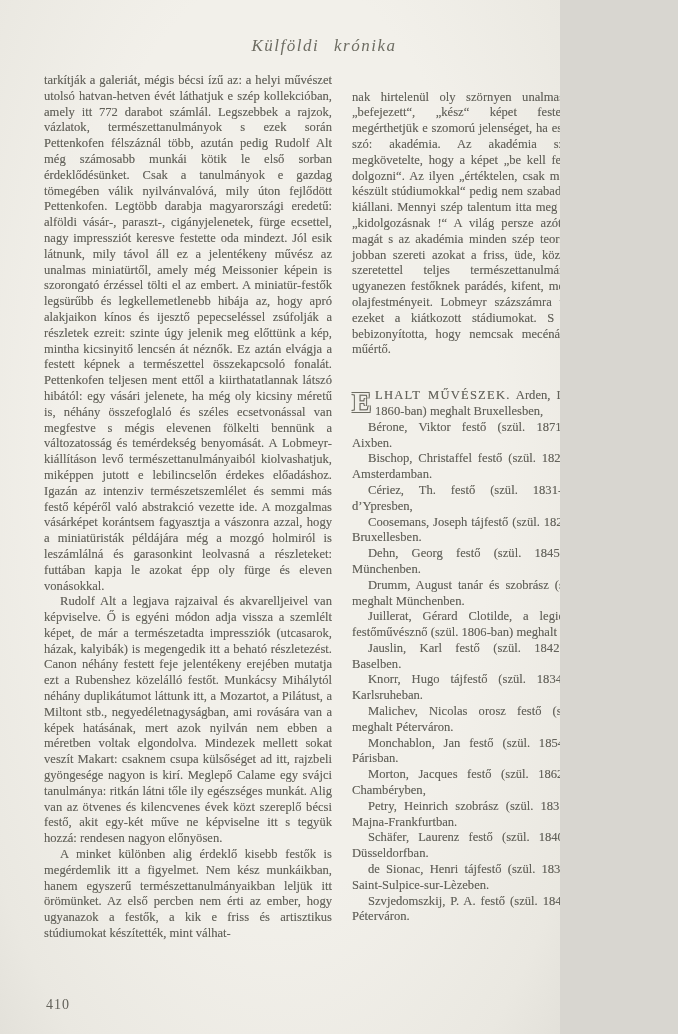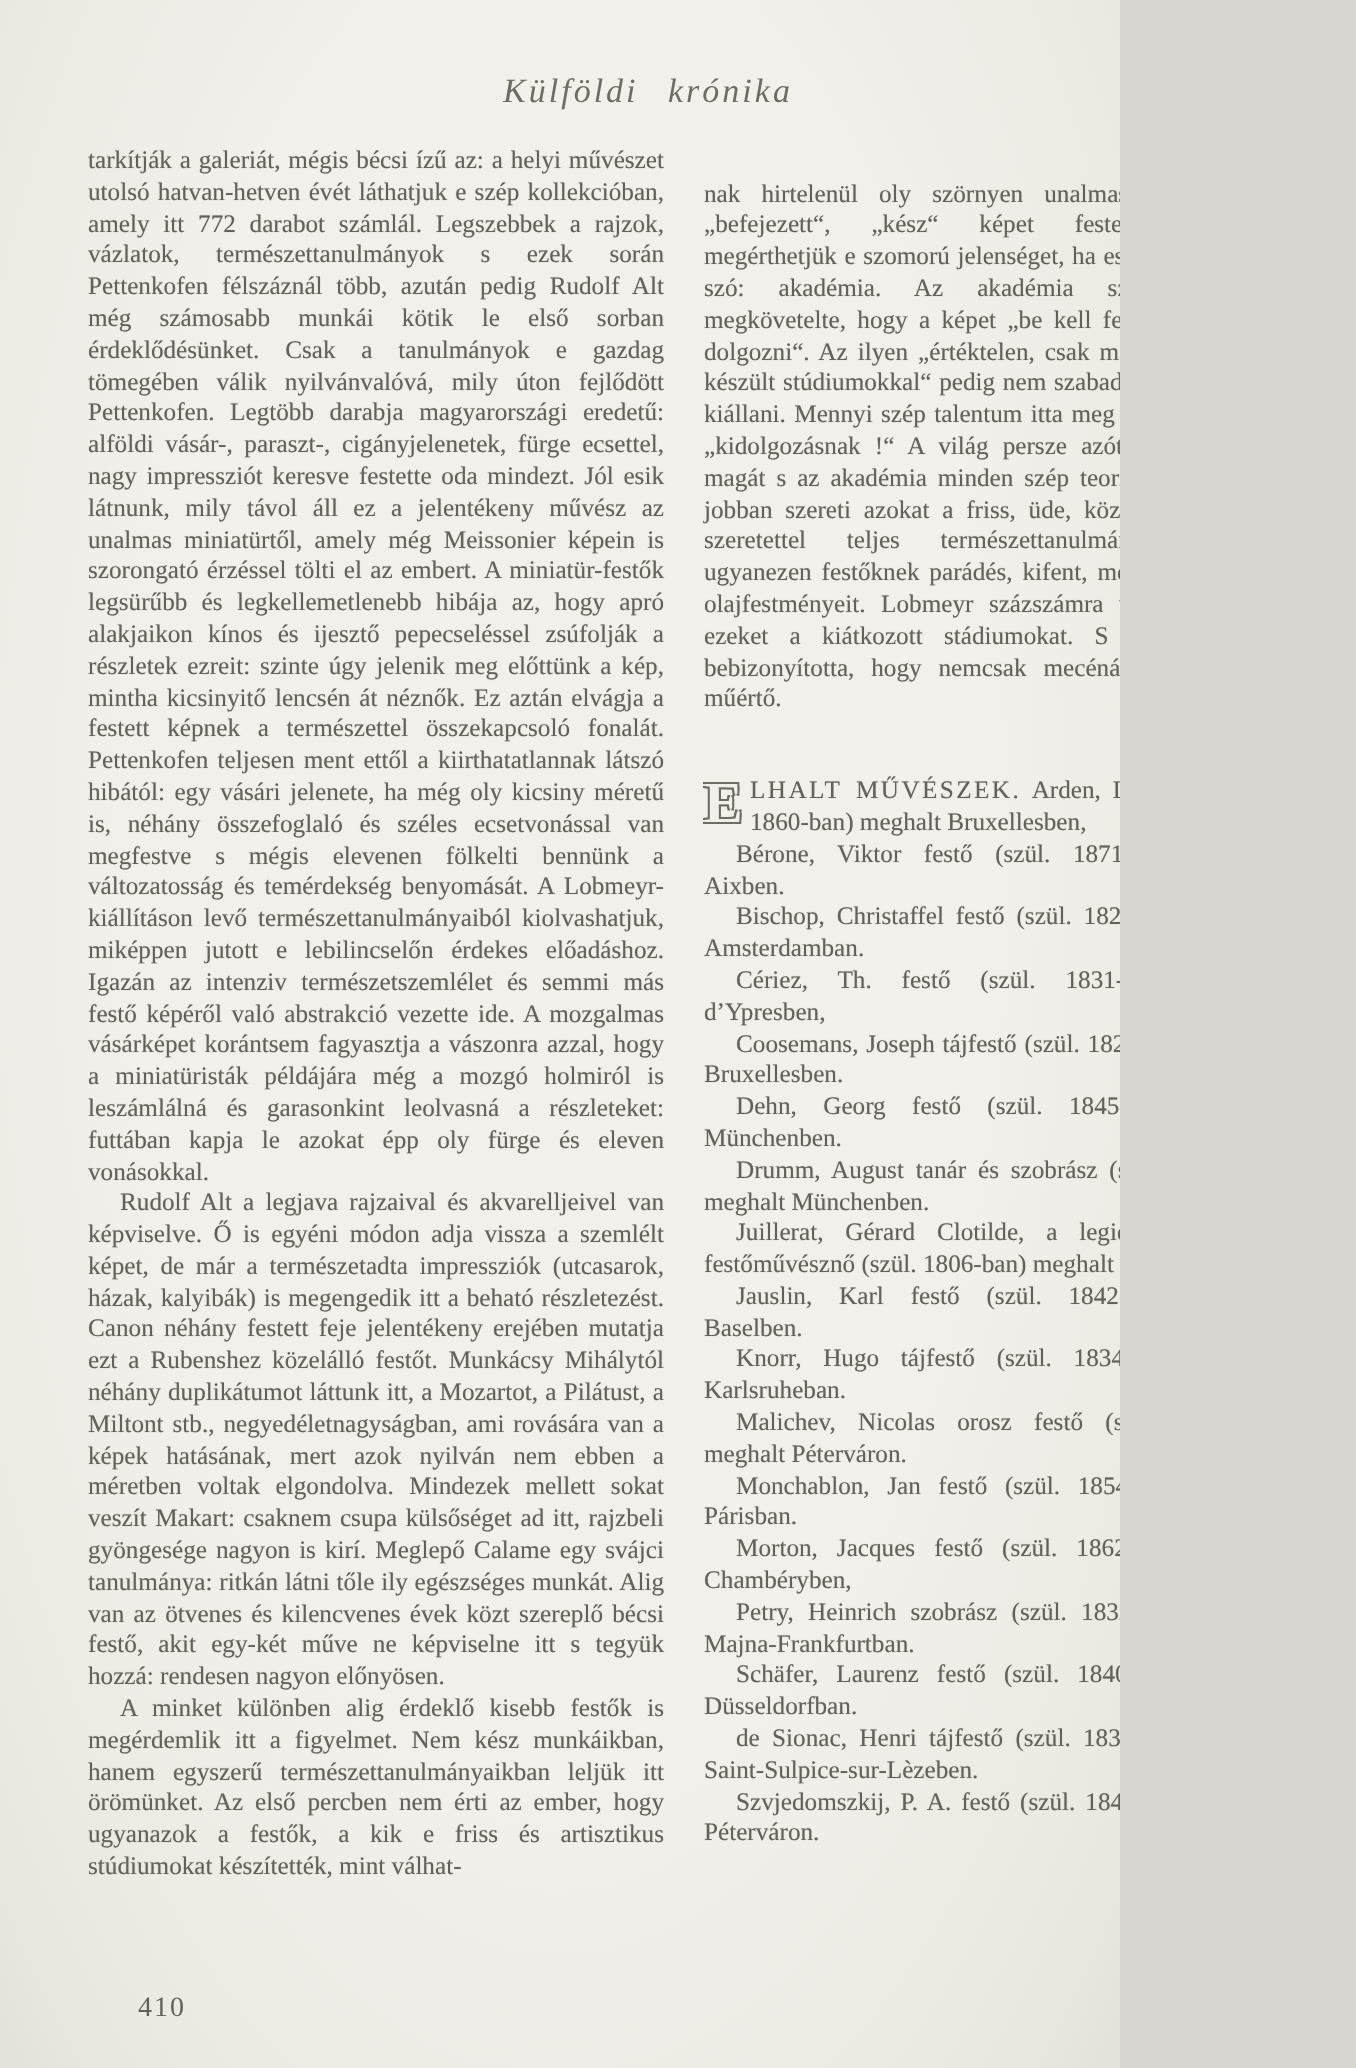--- a/index.html
+++ b/index.html
@@ -51,21 +51,20 @@
     font-weight:bold;
     color:#f1efe9;
     text-shadow:-1px -1px 0 #6d6c62, 1px -1px 0 #6d6c62, -1px 1px 0 #6d6c62, 1px 1px 0 #6d6c62;
   }
   .obit-heading { letter-spacing:1.2px; }
   .page-number {
     position:absolute; left:46px; top:997px;
     font-size:14px;
     letter-spacing:1px;
     color:#63625a;
-    margin-left:23px;
   }
 </style>
 </head>
 <body>
 
 <div class="page">
 
   <div class="page-header">Külföldi krónika</div>
 
   <div class="columns">

